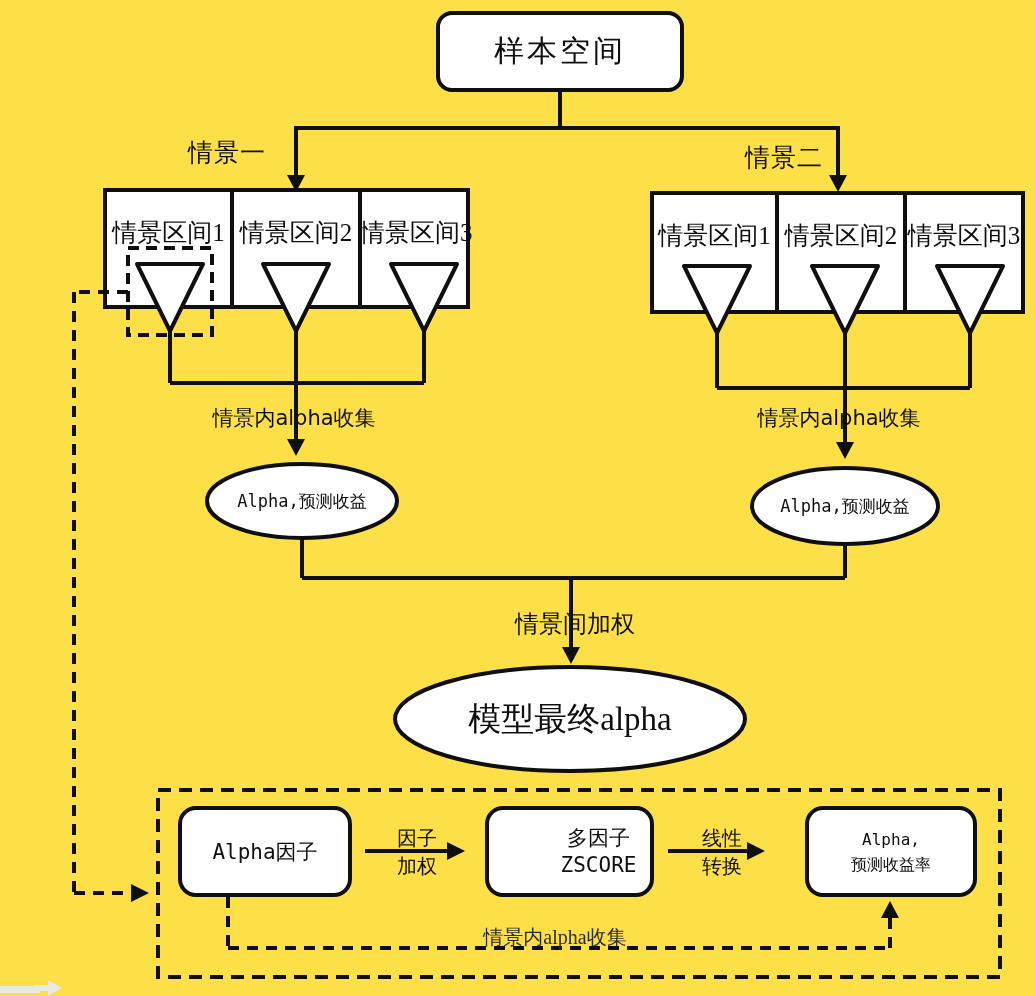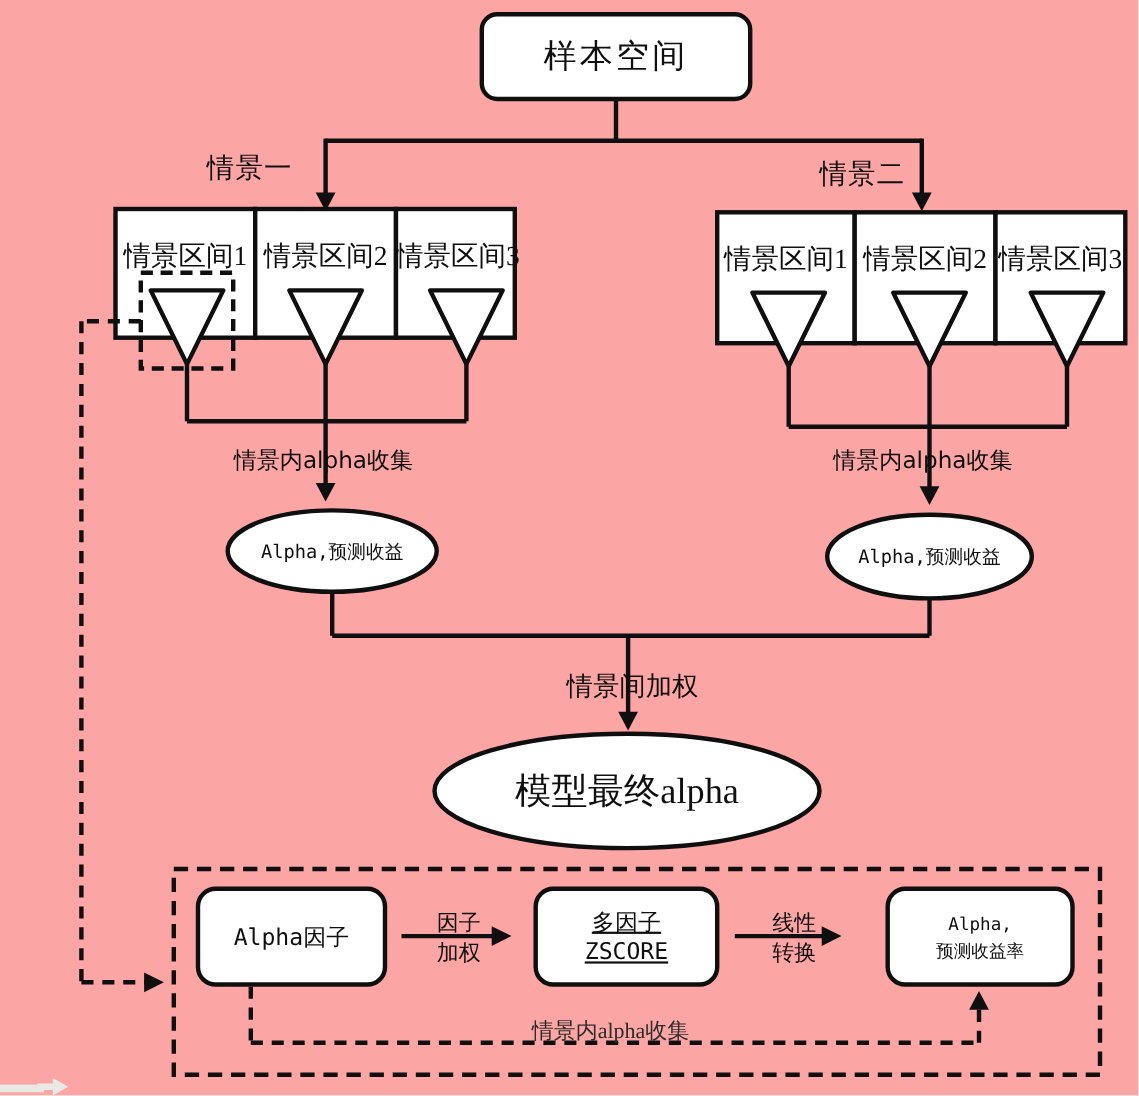--- a/index.html
+++ b/index.html
@@ -1,19 +1,19 @@
 <!DOCTYPE html>
 <html><head>
 <meta charset="utf-8">
 <style>
   html,body{margin:0;padding:0;background:#ffffff;}
   #canvas{
     position:relative;
     width:1035px;height:996px;
-    background:#fca5a5;
+    background:#fde047;
     overflow:hidden;
     font-family:"Liberation Serif","DejaVu Serif",serif;
     color:#0f0f0f;
   }
   #wires{position:absolute;left:0;top:0;width:1035px;height:996px;}
   .lbl{position:absolute;color:#0f0f0f;white-space:nowrap;}
   .serif{font-family:"Liberation Serif","DejaVu Serif",serif;}
   .boldlbl{font-family:"DejaVu Sans","Liberation Sans",sans-serif;font-weight:400;}
   .mono{font-family:"DejaVu Sans Mono","Liberation Mono",monospace;}
   .center{display:flex;align-items:center;justify-content:center;text-align:center;}
@@ -30,21 +30,21 @@
   .g2-iv1{left:777px;top:219px;width:128px;}
   .g2-iv2{left:905px;top:219px;width:118px;}
   .collect{font-size:21px;width:260px;text-align:center;}
   .collect1{left:164px;top:404px;}
   .collect2{left:709px;top:404px;}
   .ell1-lbl{left:207px;top:466px;width:190px;height:70px;font-size:17px;}
   .ell2-lbl{left:752px;top:471px;width:186px;height:70px;font-size:17px;}
   .weight-lbl{left:455px;top:608px;width:240px;font-size:24px;text-align:center;}
   .final-lbl{left:395px;top:667px;width:350px;height:104px;font-size:33px;}
   .afactor-lbl{left:180px;top:808px;width:170px;height:87px;font-size:21px;}
-  .zscore-lbl{left:487px;top:808px;width:165px;height:87px;font-size:21px;line-height:27px;text-decoration:underline;}
+  .zscore-lbl{left:516px;top:808px;width:165px;height:87px;font-size:21px;line-height:27px;}
   .result-lbl{left:807px;top:808px;width:168px;height:87px;font-size:16px;line-height:25px;}
   .arrlbl{width:80px;font-size:20px;text-align:center;}
   .fw1{left:377px;top:825px;}
   .fw2{left:377px;top:853px;}
   .lt1{left:682px;top:825px;}
   .lt2{left:682px;top:853px;}
   .ml-lbl{left:455px;top:924px;width:200px;font-size:20px;text-align:center;color:#2c2c2c;}
 </style>
 </head>
 <body>

